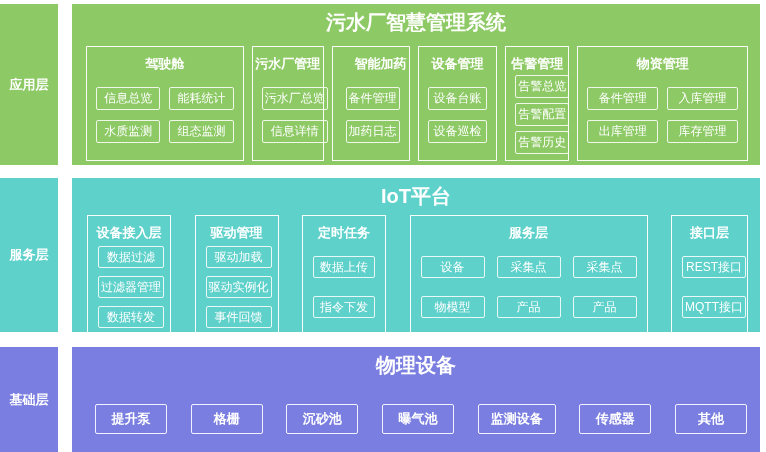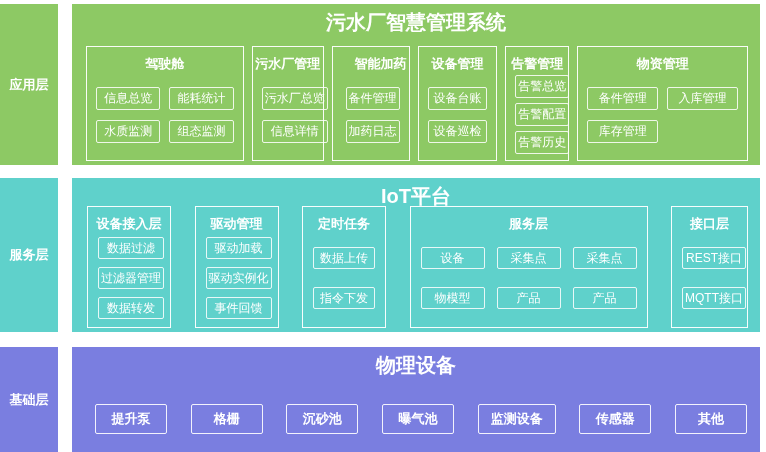--- a/index.html
+++ b/index.html
@@ -49,21 +49,21 @@
   .g-materials { width: 171px; }
 
   .item {
     box-sizing: border-box; border: 1px solid rgba(255,255,255,0.85);
     border-radius: 2px; font-size: 12px; color: #fff;
     display: flex; align-items: center; justify-content: center;
     white-space: nowrap; padding: 0 2px;
   }
 
   
-  .groups2 { flex: 1; display: flex; justify-content: space-between; margin: 0 12px 12px 15px; }
+  .groups2 { flex: 1; display: flex; justify-content: space-between; margin: 9px 12px 12px 15px; }
   .g-access { width: 84px; }
   .g-driver { width: 84px; }
   .g-timer  { width: 84px; }
   .g-svc    { width: 238px; }
   .g-iface  { width: 77px; }
   .group2-items {
     flex: 1; display: grid; grid-auto-rows: 22px;
     align-content: space-evenly; gap: 8px 12px; padding: 2px 10px 8px;
   }
   .spread { align-content: space-evenly; }
@@ -131,20 +131,21 @@
             <div class="item">告警配置</div>
             <div class="item">告警历史</div>
           </div>
         </div>
 
         <div class="group g-materials">
           <div class="group-title">物资管理</div>
           <div class="group-items cols-2">
             <div class="item">备件管理</div>
             <div class="item">入库管理</div>
+            <div class="item">出库管理</div>
             <div class="item">库存管理</div>
           </div>
         </div>
 
       </div>
     </div>
   </section>
 
   <section class="row row-svc">
     <aside class="label-block" style="background: rgb(95, 209, 203);">

